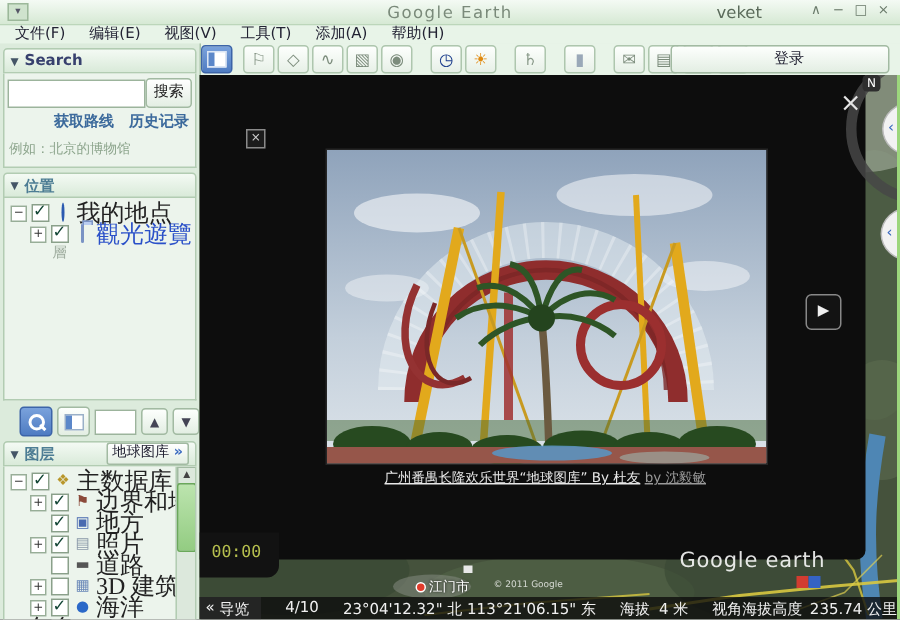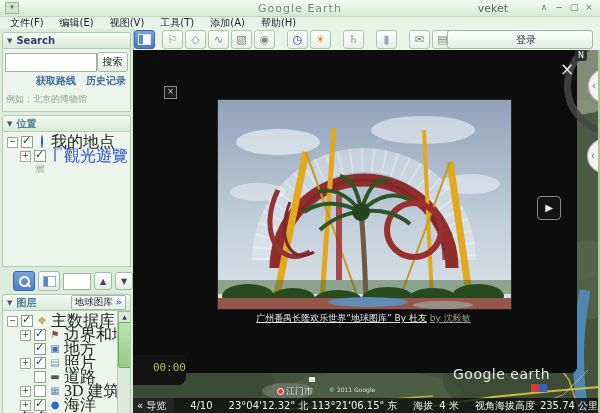--- a/index.html
+++ b/index.html
@@ -81,21 +81,21 @@
   #mapsvg{position:absolute;left:0;top:0;}
   #green-edge{position:absolute;right:0;top:0;bottom:0;width:2px;background:#9cd67c;z-index:60;}
   
   #nav-ring{position:absolute;left:431px;top:-14px;width:86px;height:86px;border:7px solid rgba(70,70,70,.85);border-radius:50%;z-index:40;}
   #nav-north{position:absolute;left:442px;top:0px;width:12px;height:11px;background:#2e2e2e;border-radius:3px;color:#fff;
     font-size:8px;line-height:11px;text-align:center;z-index:41;}
   .joy{position:absolute;width:34px;height:34px;border-radius:50%;background:#f2f2f2;border:1px solid #bbb;z-index:40;
     color:#3a6ac0;font-size:10px;line-height:34px;padding-left:3px;}
   
   #pviewer{position:absolute;left:0;top:0;width:444px;height:323px;background:#0d0d0d;border-radius:0 0 6px 0;z-index:20;}
-  #timerbox{position:absolute;left:0;top:305px;width:53px;height:30px;background:#121212;border-radius:0 0 8px 0;z-index:21;text-align:right;}
+  #timerbox{position:absolute;left:0;top:305px;width:53px;height:30px;background:#121212;border-radius:0 0 8px 0;z-index:21;}
   #timer{color:#b6bf4e;font-family:"DejaVu Sans Mono","Liberation Mono",monospace;font-size:11px;margin:6px 0 0 8px;}
   #photo{position:absolute;left:84px;top:49px;width:293px;height:209px;border:1px solid #262626;z-index:22;}
   #caption{position:absolute;left:84px;top:262px;width:293px;text-align:center;z-index:22;font-size:9px;white-space:nowrap;}
   #caption .t{color:#e8e8e8;text-decoration:underline;}
   #caption .b{color:#9a9a9a;text-decoration:underline;}
   #exit-x{position:absolute;left:31px;top:36px;width:11px;height:11px;background:#1c1c1c;border:1px solid #8a8a8a;color:#cfcfcf;
     font-size:8px;line-height:10px;text-align:center;z-index:23;}
   #close-x{position:absolute;left:427px;top:11px;color:#e4e4e4;font-size:17px;z-index:45;line-height:17px;}
   #next-btn{position:absolute;left:404px;top:146px;width:22px;height:22px;border:1px solid #888;border-radius:4px;
     background:rgba(25,25,25,.5);color:#f0f0f0;font-size:10px;line-height:22px;text-align:center;z-index:23;}

